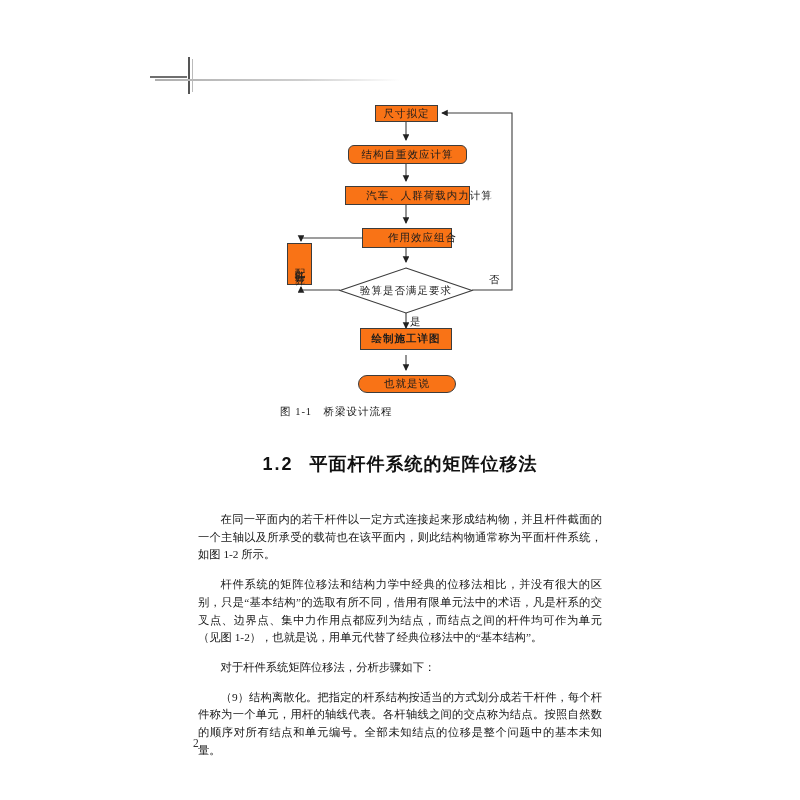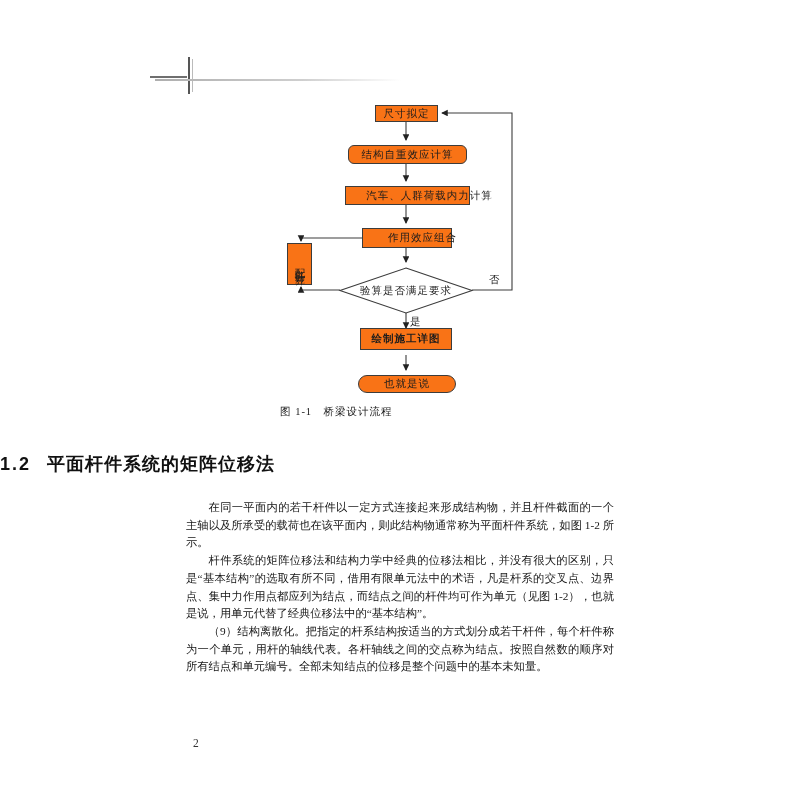--- a/index.html
+++ b/index.html
@@ -21,29 +21,29 @@
           display:flex;align-items:center;justify-content:center;font-size:10.5px;
           letter-spacing:1px;white-space:nowrap;}
   .fc-vert{writing-mode:vertical-rl;letter-spacing:2px;}
   .fc-diamond-label{position:absolute;left:341px;top:270px;width:130px;height:41px;display:flex;
           align-items:center;justify-content:center;font-size:10.5px;letter-spacing:1px;}
   .fc-tag{position:absolute;font-size:10.5px;}
   .fc-caption{position:absolute;left:280px;top:405px;width:252px;text-align:left;
           font-size:10.5px;letter-spacing:1px;}
 
   
-  .sec-head{position:absolute;left:0;top:452px;width:800px;text-align:left;
+  .sec-head{position:absolute;left:0;top:452px;width:800px;text-align:center;
           font-family:"Liberation Sans","DejaVu Sans",sans-serif;font-weight:bold;
           font-size:18px;color:#111;letter-spacing:1px;}
   .sec-head .num{margin-right:16px;letter-spacing:2px;}
 
   
   .bodytext{position:absolute;left:186px;top:499px;width:428px;font-size:11.3px;
           line-height:17.7px;text-align:justify;color:#161616;}
-  .bodytext p{margin:0;text-indent:2em;}
+  .bodytext p{margin:12px;text-indent:2em;}
 
   .pageno{position:absolute;left:193px;top:737px;font-size:11.5px;color:#333;}
 </style>
 </head>
 <body>
 
 <div id="page">
 
   <div class="hdr-rule-short"></div>
   <div class="hdr-vline"></div>
@@ -84,18 +84,19 @@
 
   <div class="fc-caption">图 1-1　桥梁设计流程</div>
 
   <div class="sec-head">
     <span class="num">1.2</span><span>平面杆件系统的矩阵位移法</span>
   </div>
 
   <div class="bodytext">
     <p>在同一平面内的若干杆件以一定方式连接起来形成结构物，并且杆件截面的一个主轴以及所承受的载荷也在该平面内，则此结构物通常称为平面杆件系统，如图 1-2 所示。</p>
     <p>杆件系统的矩阵位移法和结构力学中经典的位移法相比，并没有很大的区别，只是“基本结构”的选取有所不同，借用有限单元法中的术语，凡是杆系的交叉点、边界点、集中力作用点都应列为结点，而结点之间的杆件均可作为单元（见图 1-2），也就是说，用单元代替了经典位移法中的“基本结构”。</p>
+    <p>对于杆件系统矩阵位移法，分析步骤如下：</p>
     <p>（9）结构离散化。把指定的杆系结构按适当的方式划分成若干杆件，每个杆件称为一个单元，用杆的轴线代表。各杆轴线之间的交点称为结点。按照自然数的顺序对所有结点和单元编号。全部未知结点的位移是整个问题中的基本未知量。</p>
   </div>
 
   <div class="pageno">2</div>
 
 </div>
 
 </body></html>

